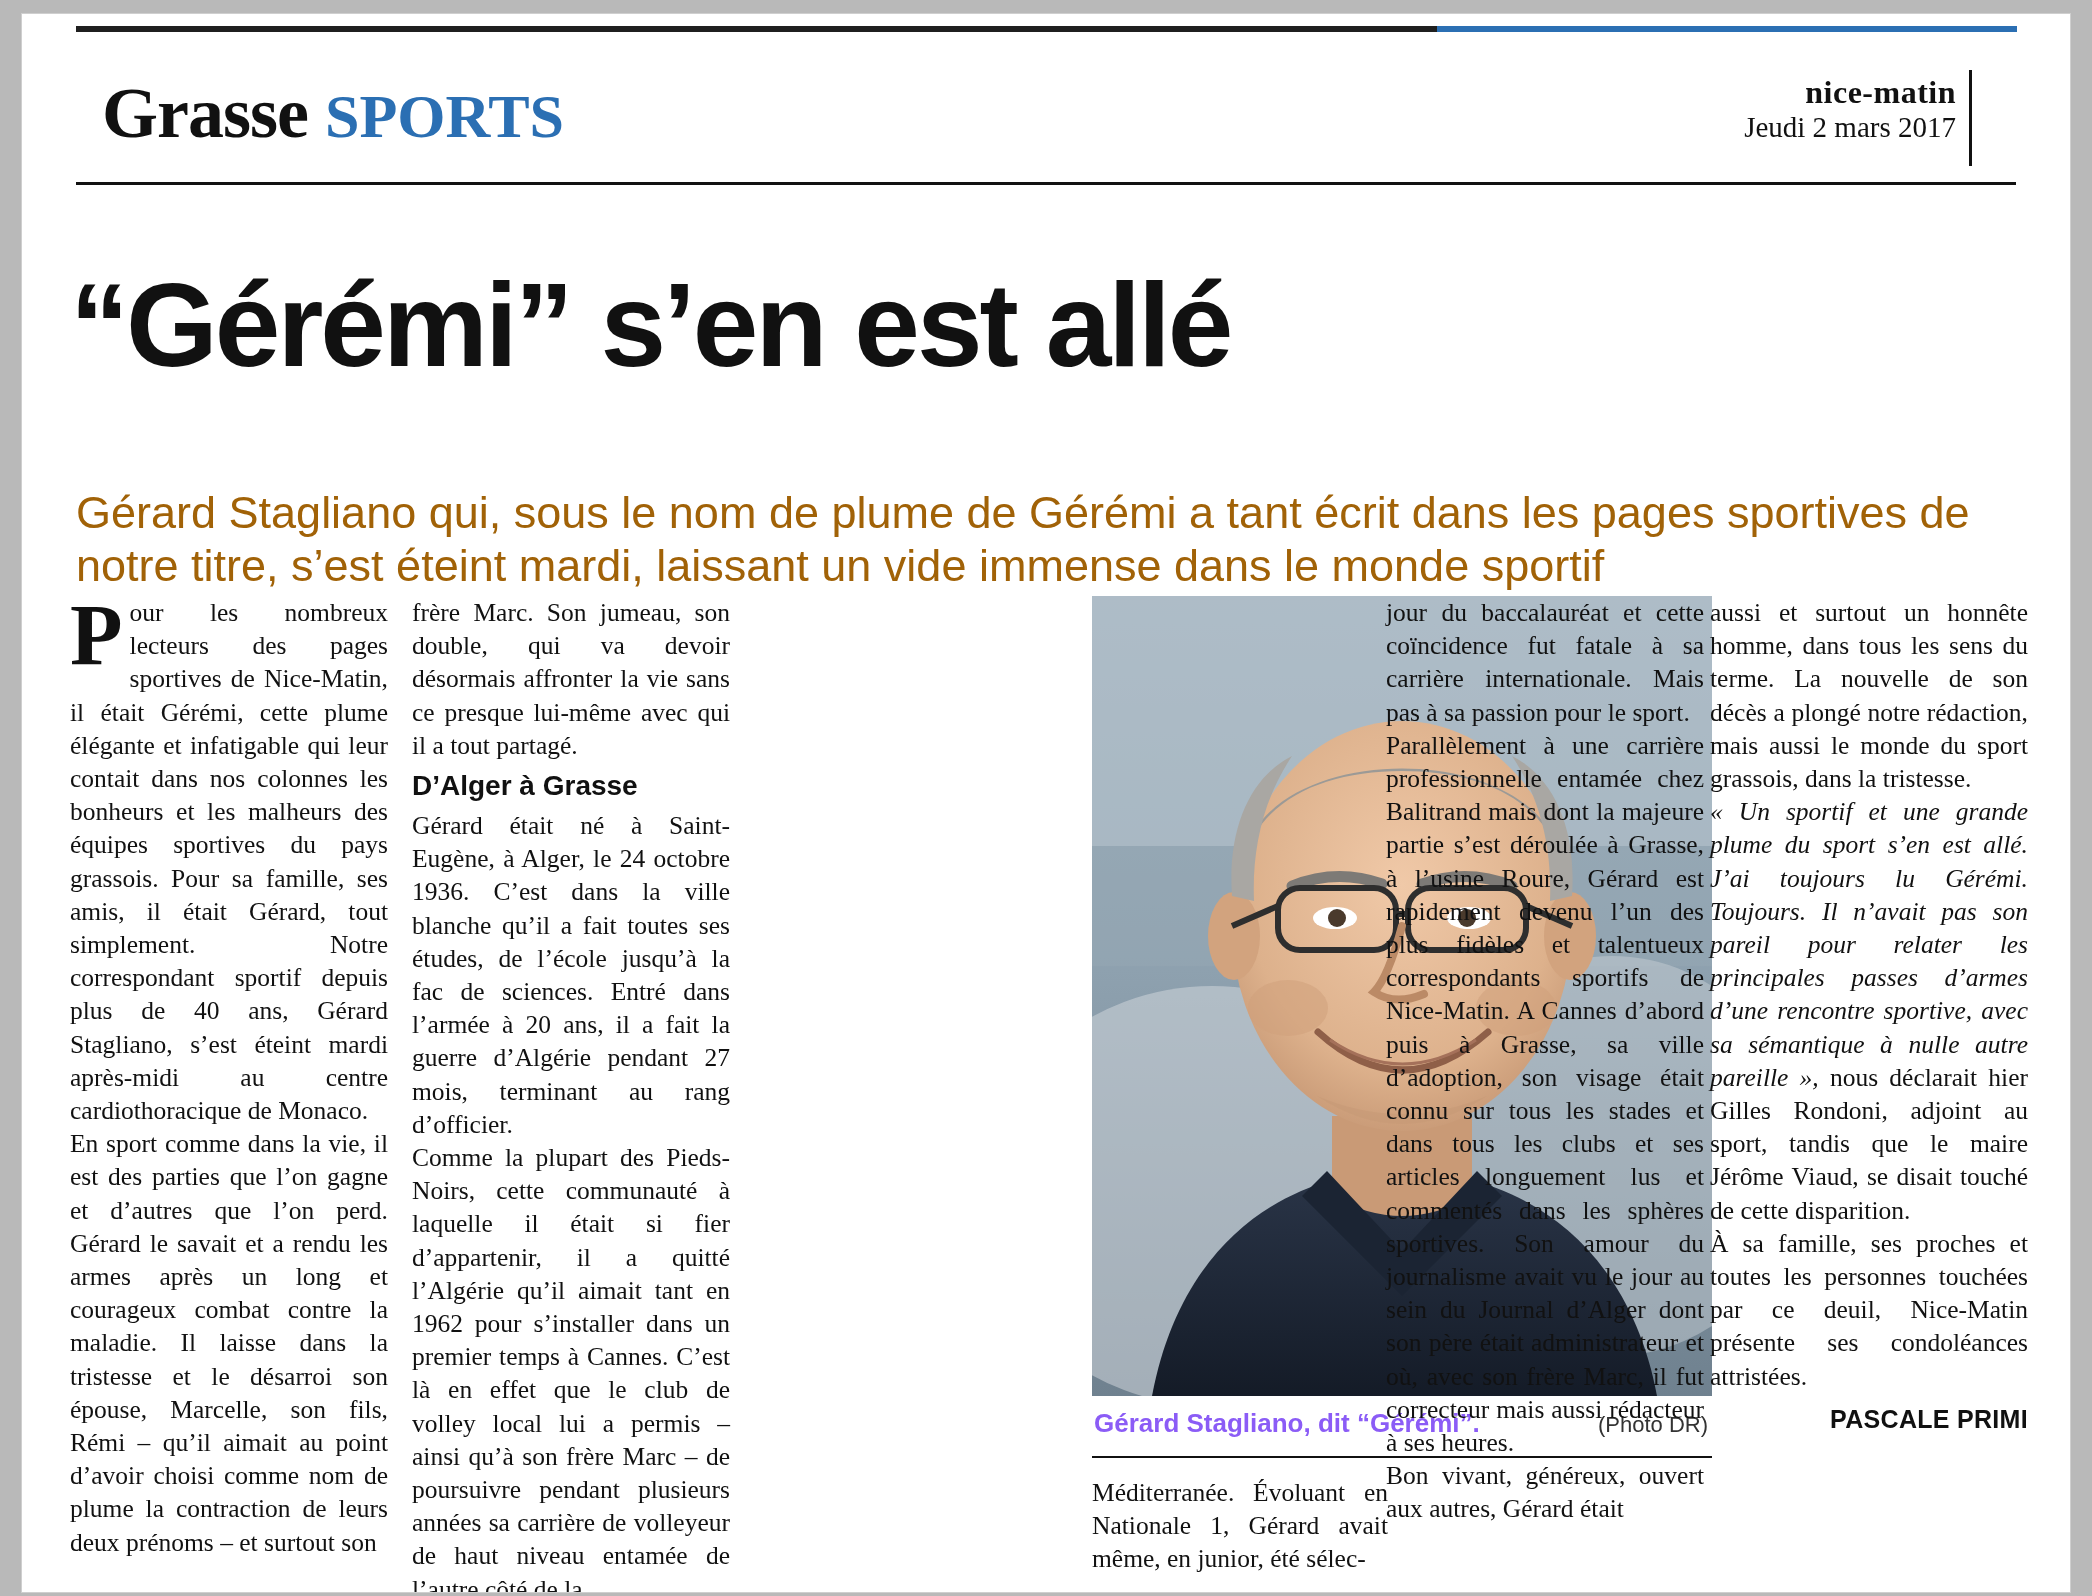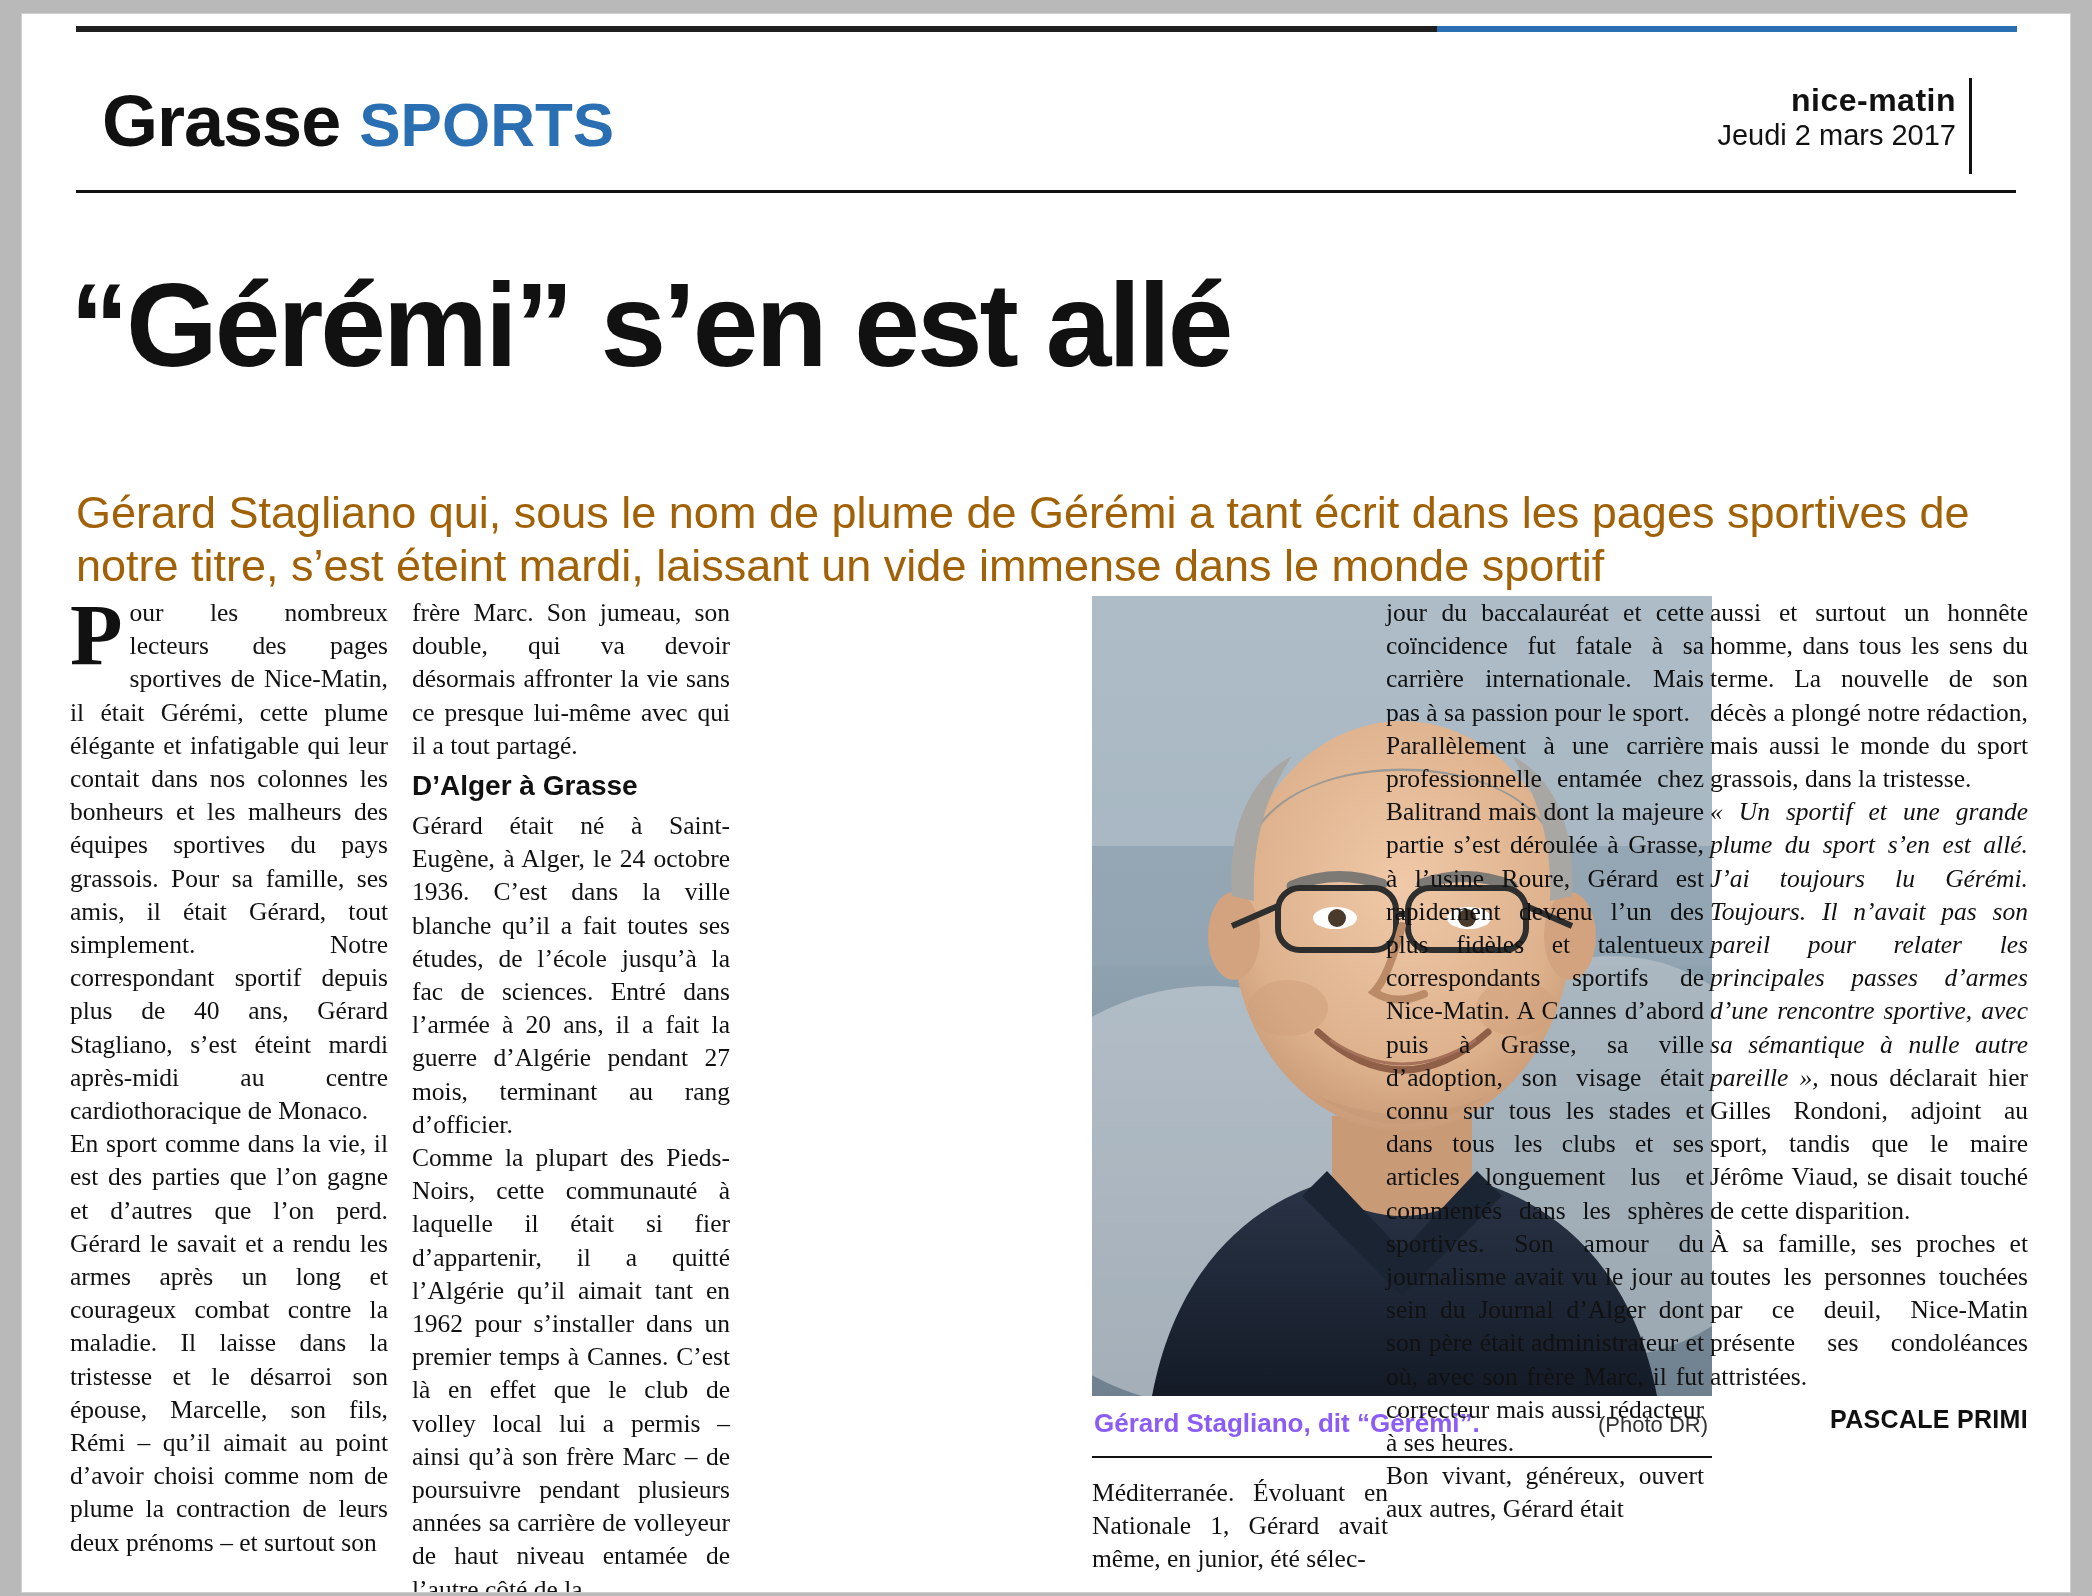--- a/index.html
+++ b/index.html
@@ -37,23 +37,24 @@
     top: 12px;
     width: 580px;
     height: 6px;
     background: #2b6fb3;
   }
 
   
   .masthead {
     position: absolute;
     left: 54px;
-    top: 48px;
+    top: 40px;
     width: 1940px;
     height: 130px;
+    font-family: Liberation Serif, serif;
   }
   .masthead-title {
     position: absolute;
     left: 26px;
     top: 18px;
     font-size: 72px;
     font-weight: bold;
     letter-spacing: -1px;
     color: #111;
     white-space: nowrap;

